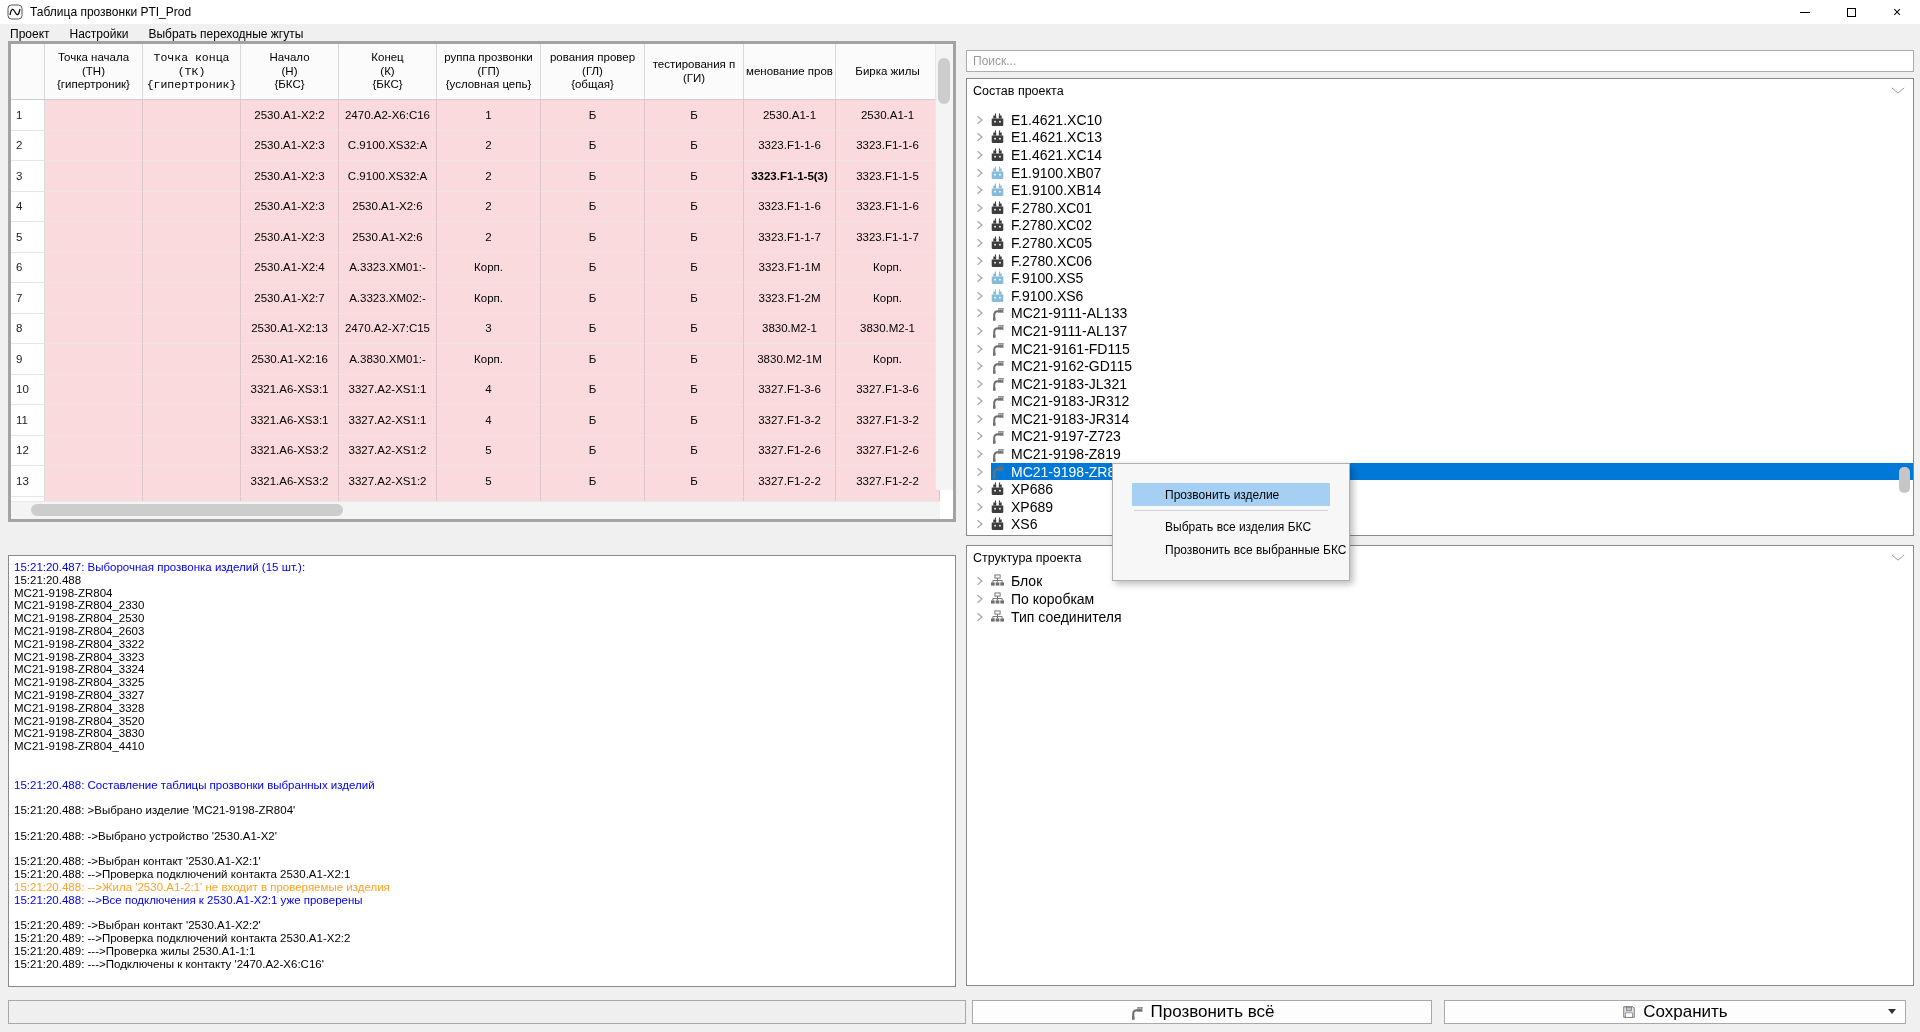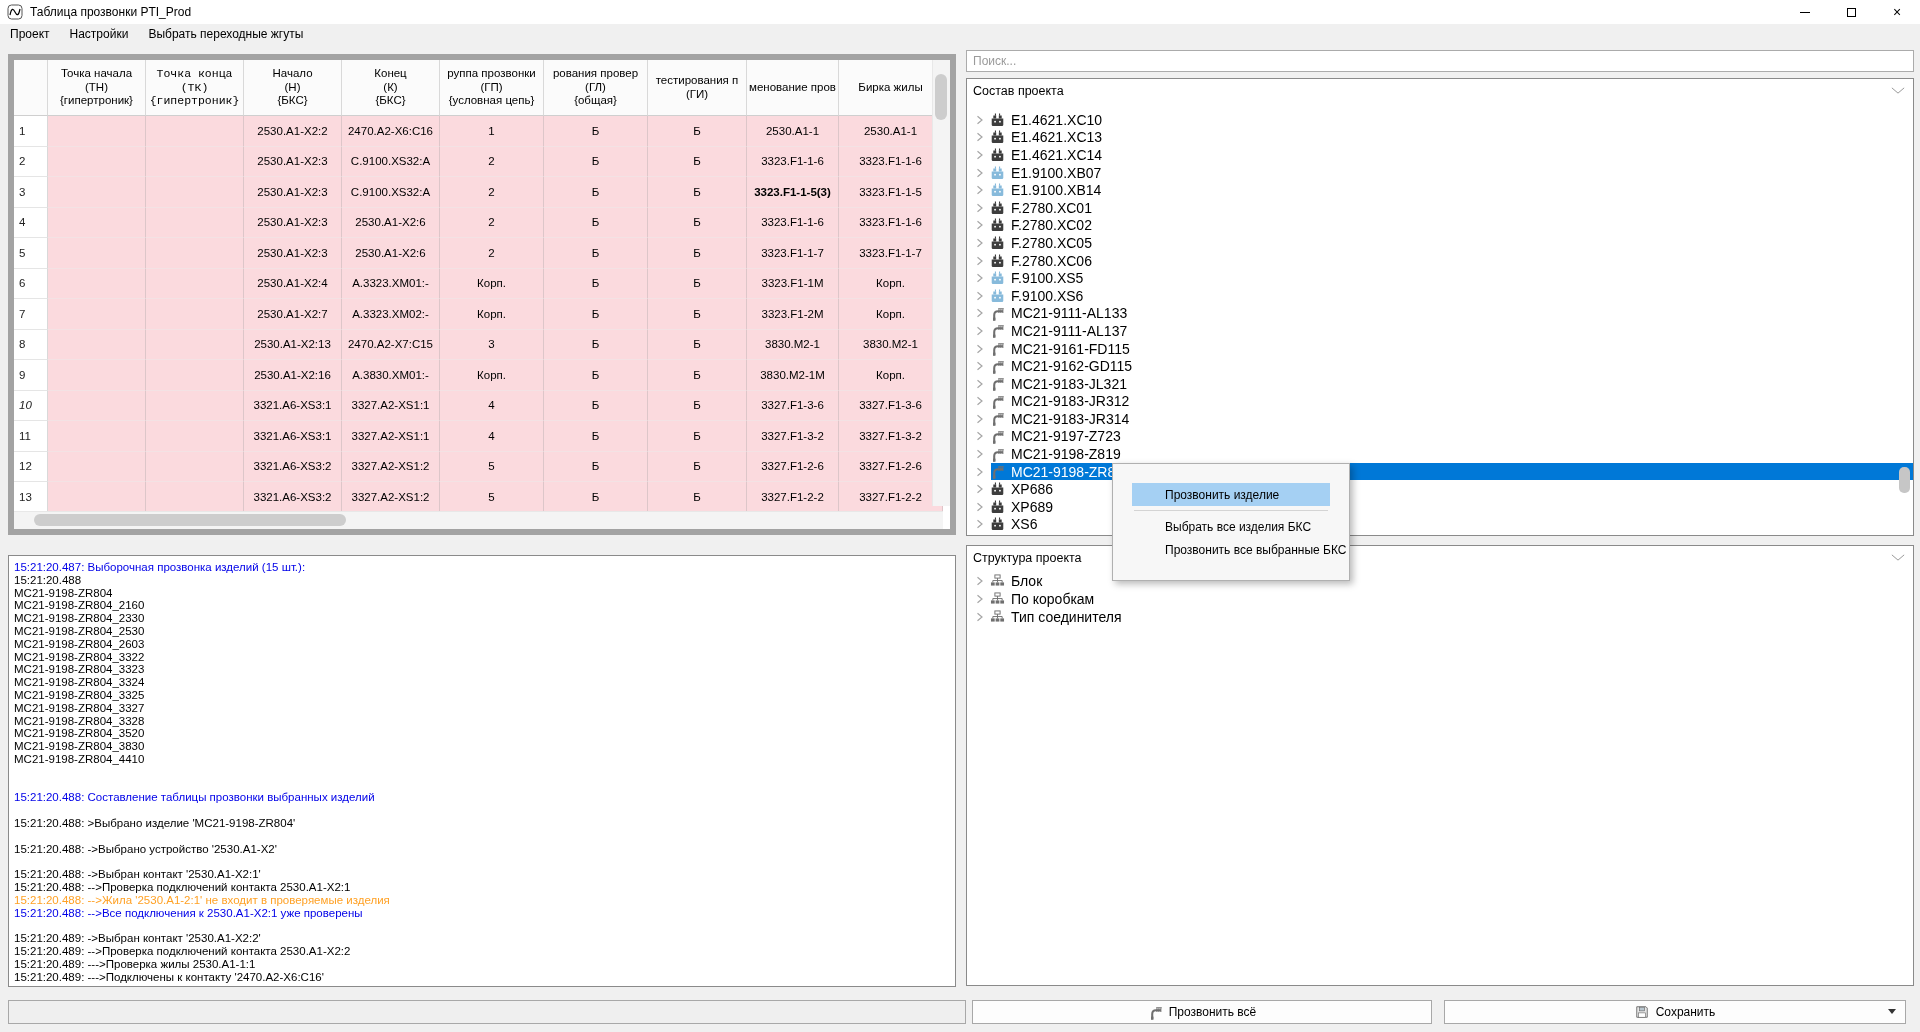--- a/index.html
+++ b/index.html
@@ -14,21 +14,21 @@
   .title-text{font-size:12px;margin-left:7px;white-space:nowrap}
   .win-controls{margin-left:auto;display:flex;height:100%}
   .win-btn{width:46px;height:100%;display:flex;align-items:center;justify-content:center}
   .glyph-min{width:10px;height:1px;background:#000}
   .glyph-max{width:9px;height:9px;border:1px solid #000;box-sizing:border-box}
   .glyph-close{font-size:14px;line-height:14px}
   
   .menubar{position:absolute;left:0;top:24px;width:1556px;height:20px;background:#f0f0f0;display:flex;align-items:center;font-size:12px}
   .menu-item{padding:2px 10px;white-space:nowrap}
   
-  .table-panel{position:absolute;left:8px;top:54px;width:948px;height:481px;background:#ffffff;border:6px solid #a3a3a3;box-sizing:border-box;overflow:hidden}
+  .table-panel{position:absolute;left:8px;top:41px;width:948px;height:481px;background:#ffffff;border:3px solid #a3a3a3;box-sizing:border-box;overflow:hidden}
   .tbl-header{display:flex;height:56px;width:929px}
   .th{box-sizing:border-box;flex:none;border-right:1px solid #d9d9d9;border-bottom:1px solid #cfcfcf;background:#fbfbfb;
       display:flex;flex-direction:column;justify-content:center;align-items:center;font-size:11.5px;overflow:hidden}
   .th-line{white-space:nowrap;line-height:13.5px;text-align:center}
   .tbl-rows{height:406px;overflow:hidden;width:929px}
   .tr{display:flex;height:30.5px}
   .cell{box-sizing:border-box;flex:none;display:flex;align-items:center;justify-content:center;
         font-size:11.5px;overflow:hidden;white-space:nowrap;
         background:var(--row-pink);border-right:1px solid #ddc6c9;border-bottom:1px solid #f3e2e4}
   .cell.rownum{background:#ffffff;border-right:1px solid #d9d9d9;border-bottom:1px solid #e5e5e5;justify-content:flex-start;padding-left:5px;color:#222}
@@ -62,21 +62,21 @@
   .tree-vthumb{position:absolute;right:3px;top:388px;width:11px;height:26px;background:#c6c6c6;border-radius:5px}
   
   .ctx-menu{position:absolute;left:1112px;top:463px;width:238px;background:#f7f7f7;border:1px solid #b0b0b0;
             box-shadow:3px 3px 7px rgba(0,0,0,.28);padding:19px;box-sizing:border-box;z-index:20;font-size:12px}
   .ctx-item{height:23px;display:flex;align-items:center;padding-left:33px;white-space:nowrap}
   .ctx-item.highlighted{background:var(--menu-highlight)}
   .ctx-sep{height:1px;background:#d4d4d4;margin:4px 2px}
   
   .status-box{position:absolute;left:8px;top:1000px;width:958px;height:24px;background:#efefef;border:1px solid #a8a8a8;box-sizing:border-box}
   .footer-btn{position:absolute;top:1000px;height:24px;background:#fdfdfd;border:1px solid #a8a8a8;box-sizing:border-box;
-              display:flex;align-items:center;justify-content:center;font-size:12px;gap:6px}
+              display:flex;align-items:center;justify-content:center;font-size:17px;gap:6px}
   #btn-ring{left:972px;width:460px}
   #btn-save{left:1444px;width:462px}
   .save-caret{position:absolute;right:9px;top:8px;width:0;height:0;border-left:4px solid transparent;border-right:4px solid transparent;border-top:5px solid #333}
   .btn-icon{width:15px;height:15px;display:flex;align-items:center}
 </style>
 </head>
 <body>
 
 <div class="titlebar">
   <span class="app-icon">
@@ -252,21 +252,21 @@
         <div class="cell" style="width: 98px;"></div>
         <div class="cell" style="width: 98px;">2530.A1-X2:16</div>
         <div class="cell" style="width: 98px;">A.3830.XM01:-</div>
         <div class="cell" style="width: 104px;">Корп.</div>
         <div class="cell" style="width: 104px;">Б</div>
         <div class="cell" style="width: 99px;">Б</div>
         <div class="cell" style="width: 92px;">3830.M2-1M</div>
         <div class="cell" style="width: 104px;">Корп.</div>
       </div>
       <div class="tr">
-        <div class="cell rownum" style="width: 34px; font-style: italic;">10</div>
+        <div class="cell rownum" style="width: 34px;">10</div>
         <div class="cell" style="width: 98px;"></div>
         <div class="cell" style="width: 98px;"></div>
         <div class="cell" style="width: 98px;">3321.A6-XS3:1</div>
         <div class="cell" style="width: 98px;">3327.A2-XS1:1</div>
         <div class="cell" style="width: 104px;">4</div>
         <div class="cell" style="width: 104px;">Б</div>
         <div class="cell" style="width: 99px;">Б</div>
         <div class="cell" style="width: 92px;">3327.F1-3-6</div>
         <div class="cell" style="width: 104px;">3327.F1-3-6</div>
       </div>
@@ -324,21 +324,20 @@
     </div>
   <div class="tbl-vscroll">
       <div class="thumb"></div>
     </div>
 </div>
 
 <div class="log-panel" id="logPanel">
     <div class="log-line c-blue">15:21:20.487: Выборочная прозвонка изделий (15 шт.):</div>
     <div class="log-line c-black">15:21:20.488</div>
     <div class="log-line c-black">MC21-9198-ZR804</div>
-    <div class="log-line c-black">MC21-9198-ZR804_2160</div>
     <div class="log-line c-black">MC21-9198-ZR804_2330</div>
     <div class="log-line c-black">MC21-9198-ZR804_2530</div>
     <div class="log-line c-black">MC21-9198-ZR804_2603</div>
     <div class="log-line c-black">MC21-9198-ZR804_3322</div>
     <div class="log-line c-black">MC21-9198-ZR804_3323</div>
     <div class="log-line c-black">MC21-9198-ZR804_3324</div>
     <div class="log-line c-black">MC21-9198-ZR804_3325</div>
     <div class="log-line c-black">MC21-9198-ZR804_3327</div>
     <div class="log-line c-black">MC21-9198-ZR804_3328</div>
     <div class="log-line c-black">MC21-9198-ZR804_3520</div>

